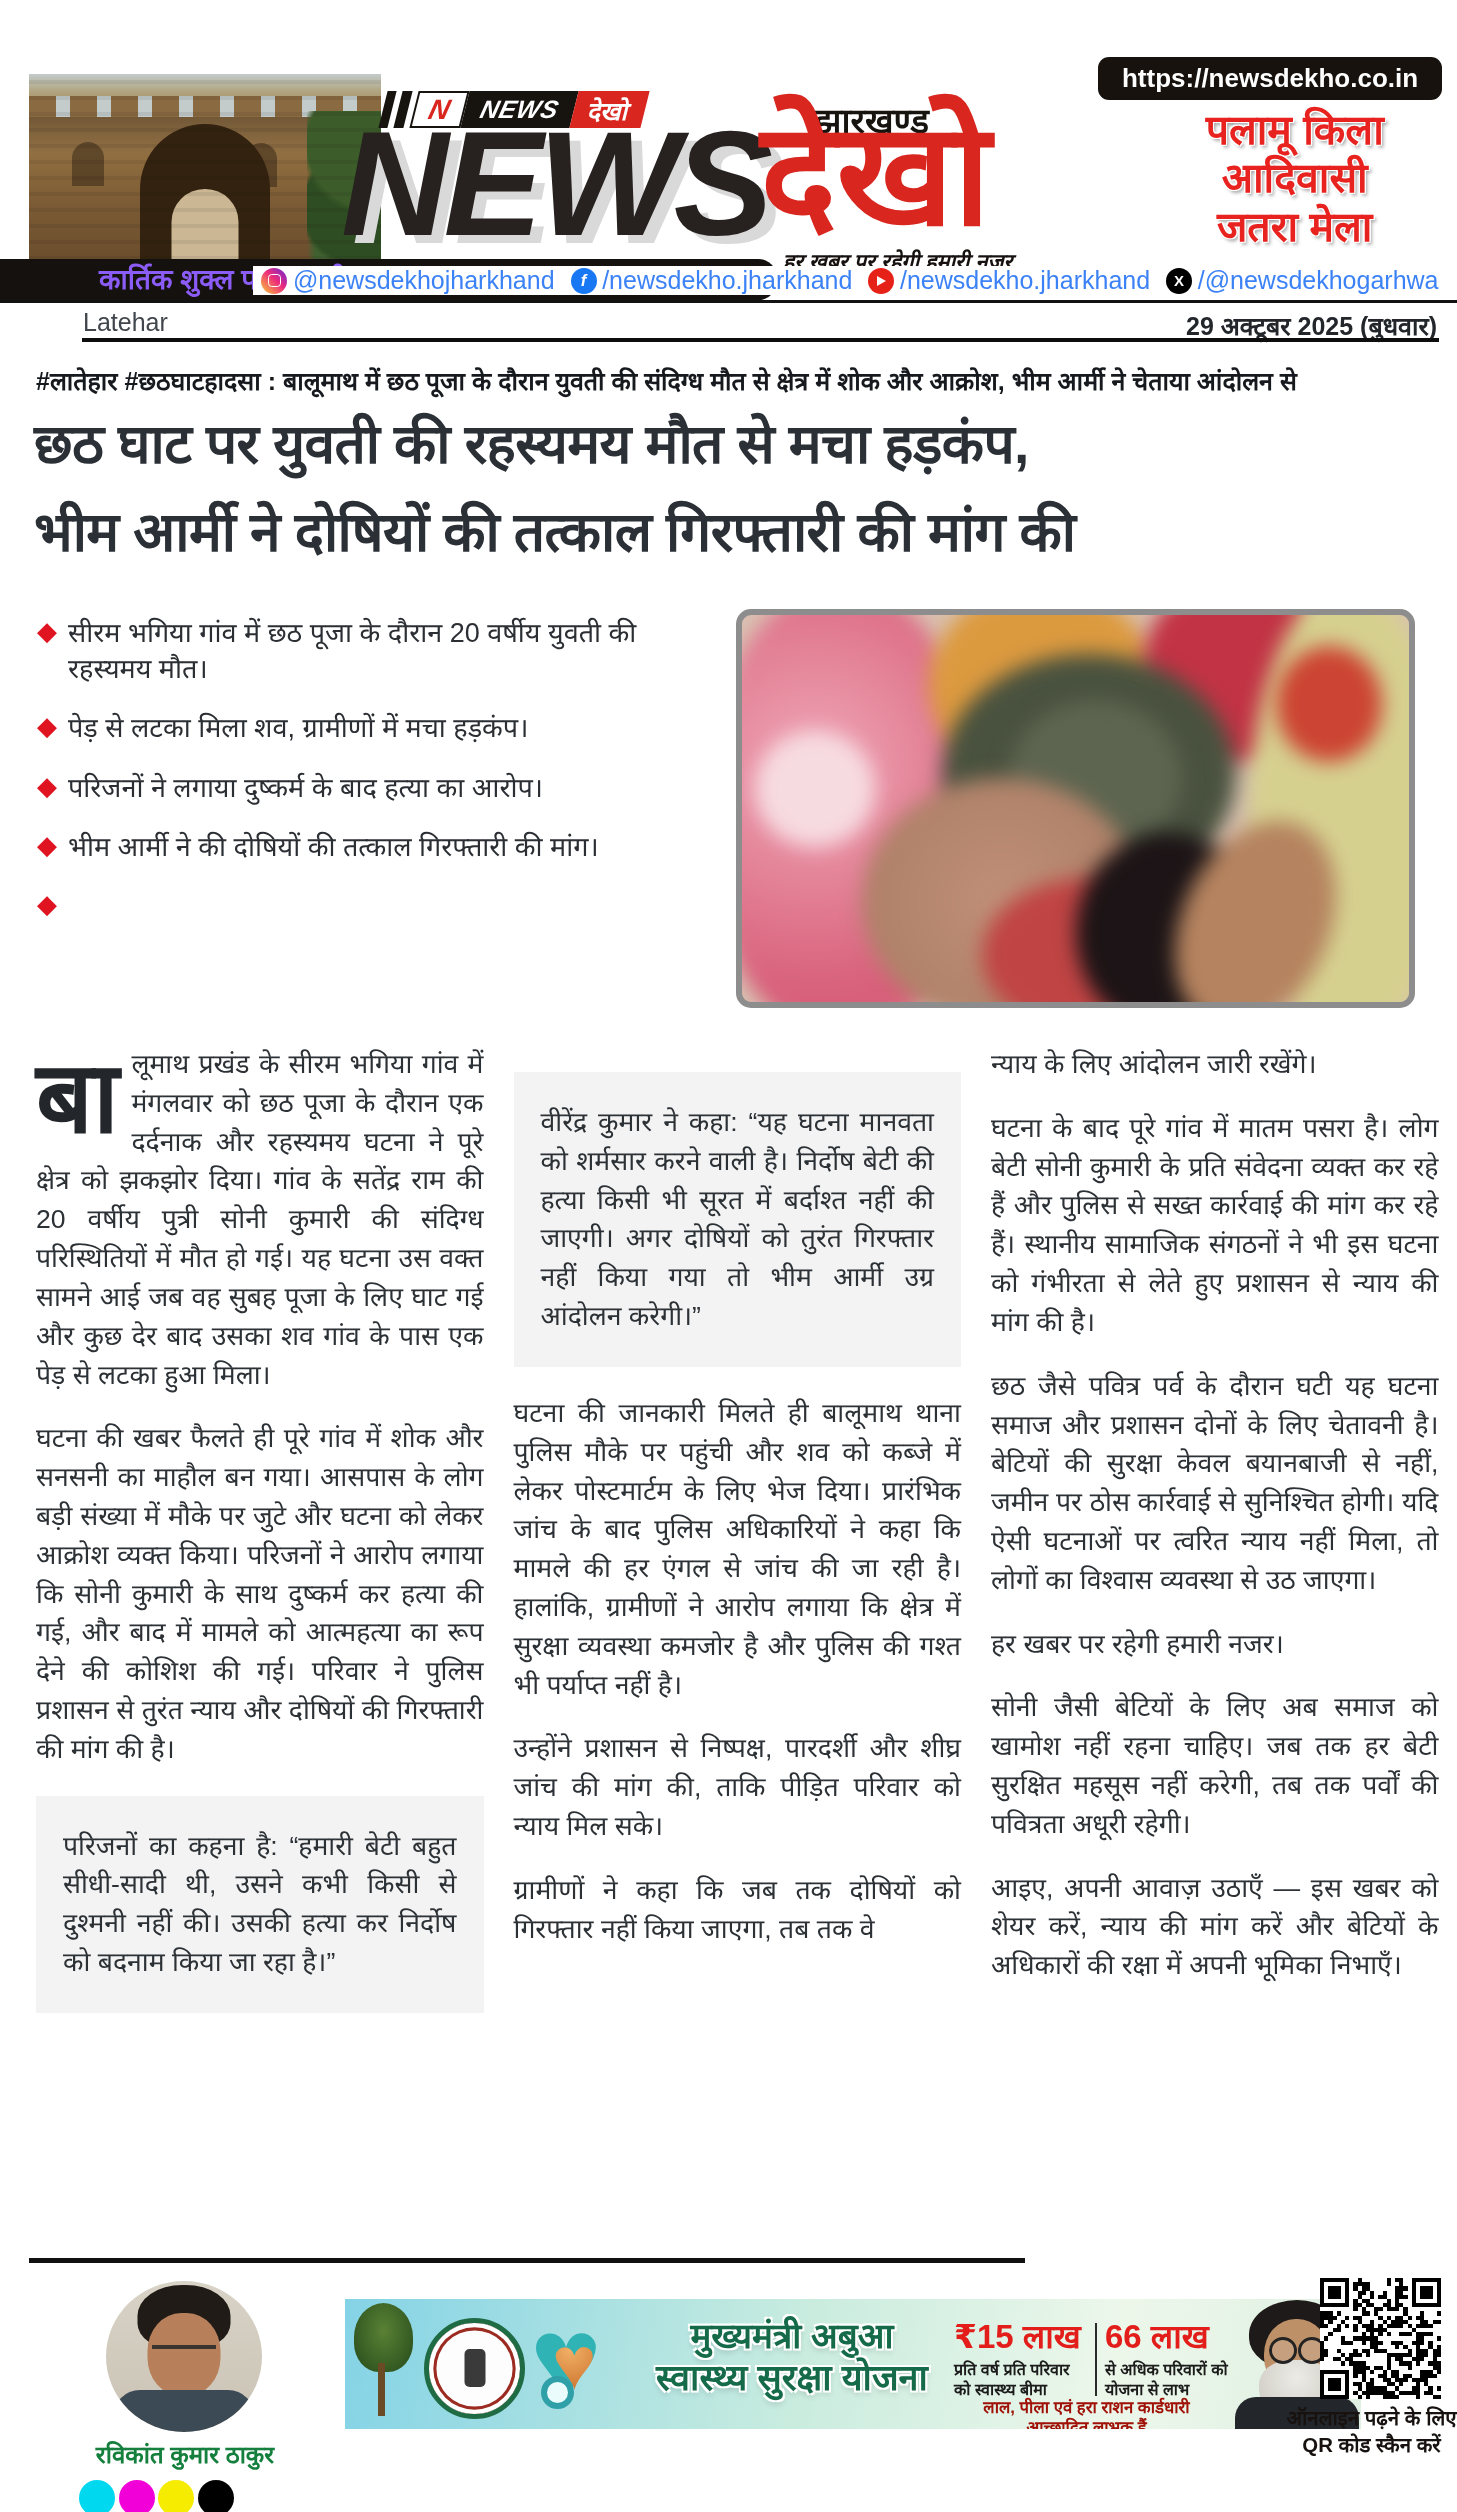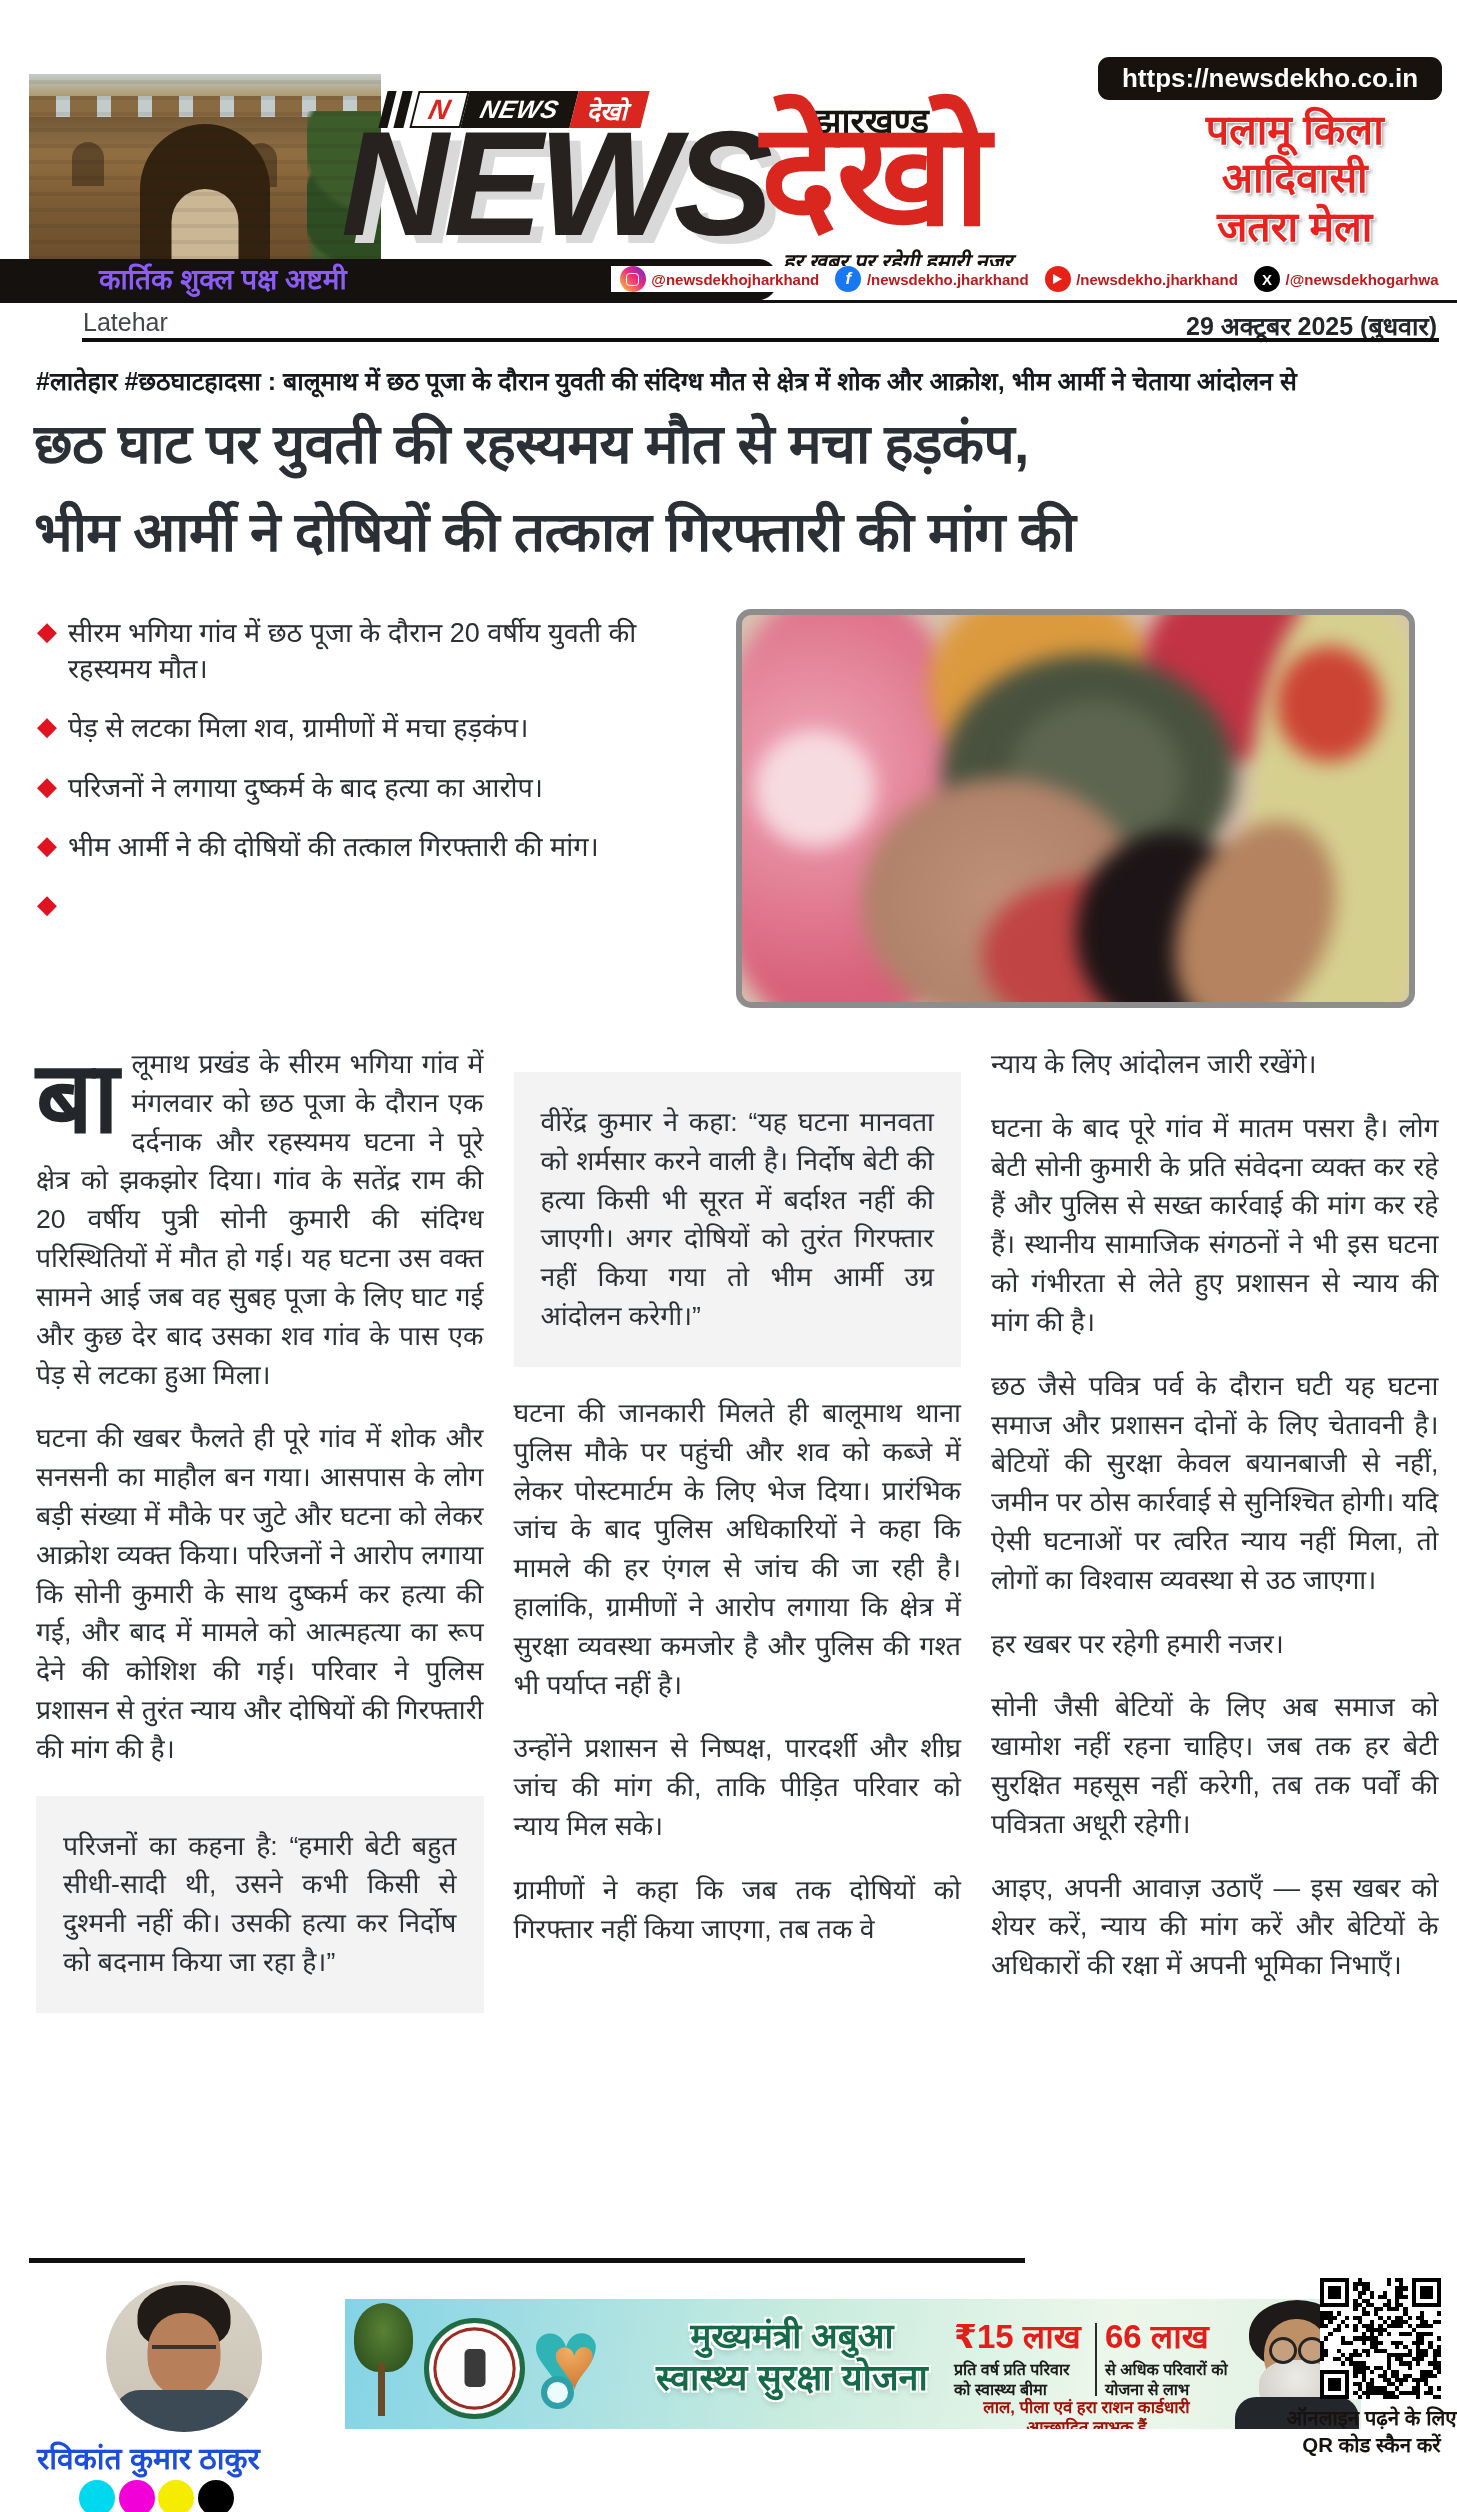--- a/index.html
+++ b/index.html
@@ -40,21 +40,21 @@
     padding:6.2px 23.5px;font-size:26px;font-weight:800;}
   .promo{position:absolute;right:17.3px;top:106px;width:290px;text-align:center;color:#e8231f;font-weight:900;font-size:41px;line-height:1.18;
     text-shadow:1.2px 1.2px 0 #fff,-1.2px -1.2px 0 #fff,1.2px -1.2px 0 #fff,-1.2px 1.2px 0 #fff,2.5px 3.1px 3.7px rgba(0,0,0,.35);}
 
   .calendar-strip{position:absolute;left:0;top:259px;width:777px;height:41px;background:#15110e;border-radius:0 18.5px 18.5px 0;}
   .calendar-strip span{position:absolute;left:99px;top:0;line-height:41px;color:#8b5cf6;font-size:28px;font-weight:700;}
   .header-rule{position:absolute;left:0;top:300px;width:1457px;height:3.1px;background:#121212;}
 
   .social-bar{position:absolute;right:18.5px;top:266px;display:flex;align-items:center;gap:16px;background:#fff;padding-left:8.6px;}
   .social-item{display:flex;align-items:center;gap:5.6px;}
-  .social-handle{font-size:15px;font-weight:700;color:#b91c1c;}
+  .social-handle{font-size:25px;font-weight:400;color:#3b82f6;}
   .s-icon{width:26px;height:26px;border-radius:50%;display:flex;align-items:center;justify-content:center;color:#fff;font-weight:900;font-size:16.7px;position:relative;flex:0 0 auto;}
   .s-icon.instagram{background:linear-gradient(45deg,#f9ce34,#ee2a7b 55%,#6228d7);}
   .s-icon.instagram::before{content:"";width:11px;height:11px;border:1.9px solid #fff;border-radius:3.7px;}
   .s-icon.facebook{background:#1877f2;font-style:italic;}
   .s-icon.youtube{background:#e62117;}
   .s-icon.youtube::before{content:"";border-style:solid;border-width:5.6px 0 5.6px 9.3px;border-color:transparent transparent transparent #fff;}
   .s-icon.x{background:#000;font-size:15px;}
 
   
   .location-label{position:absolute;left:83px;top:308px;font-size:25px;color:#41464c;}
@@ -96,21 +96,21 @@
   .quote{background:#f3f3f3;padding:31px 27px;margin:27px 0;}
 
   
   .footer-rule{position:absolute;left:29px;top:2258px;width:996px;height:5px;background:#101010;}
   .reporter{position:absolute;left:106px;top:2281px;width:156px;height:151px;border-radius:50%;overflow:hidden;
     background:linear-gradient(180deg,#d9d3c7,#c9c2b4);}
   .reporter .r-hair{position:absolute;left:50%;transform:translateX(-50%);top:3.7px;width:93px;height:64px;background:#211b18;border-radius:48% 48% 40% 40%;}
   .reporter .r-face{position:absolute;left:50%;transform:translateX(-50%);top:32px;width:73px;height:83px;background:#b7805a;border-radius:46%;}
   .reporter .r-glass{position:absolute;left:50%;transform:translateX(-50%);top:64px;width:64px;height:13.6px;border-top:4.3px solid #3a3431;}
   .reporter .r-shirt{position:absolute;left:50%;transform:translateX(-50%);bottom:-5px;width:142px;height:47px;background:#3c4a55;border-radius:27px 27px 0 0;}
-  .reporter-name{position:absolute;left:37px;top:2437px;width:296px;text-align:left;font-size:30px;font-weight:800;color:#1d4ed8;}
+  .reporter-name{position:absolute;left:37px;top:2437px;width:296px;text-align:center;font-size:24px;font-weight:800;color:#15803d;}
 
   .dots{position:absolute;left:79px;top:2480px;display:flex;gap:3.7px;}
   .dot{width:36px;height:36px;border-radius:50%;}
   .dot.c{background:#00d8f0;} .dot.m{background:#f200d8;} .dot.y{background:#f5ec00;} .dot.k{background:#000;}
 
   .banner{position:absolute;left:345px;top:2299px;width:1016px;height:130px;overflow:hidden;
     background:linear-gradient(100deg,#84d3e6,#c9ecdf 45%,#ecf7ea 75%,#dff0e2);}
   .banner .tree{position:absolute;left:8.6px;top:3.7px;width:59px;height:69px;border-radius:50% 50% 42% 42%;
     background:radial-gradient(ellipse at 50% 40%,#5a8134,#2f5520 80%);}
   .banner .trunk{position:absolute;left:33px;top:64px;width:7.4px;height:53px;background:#6b4a26;}

